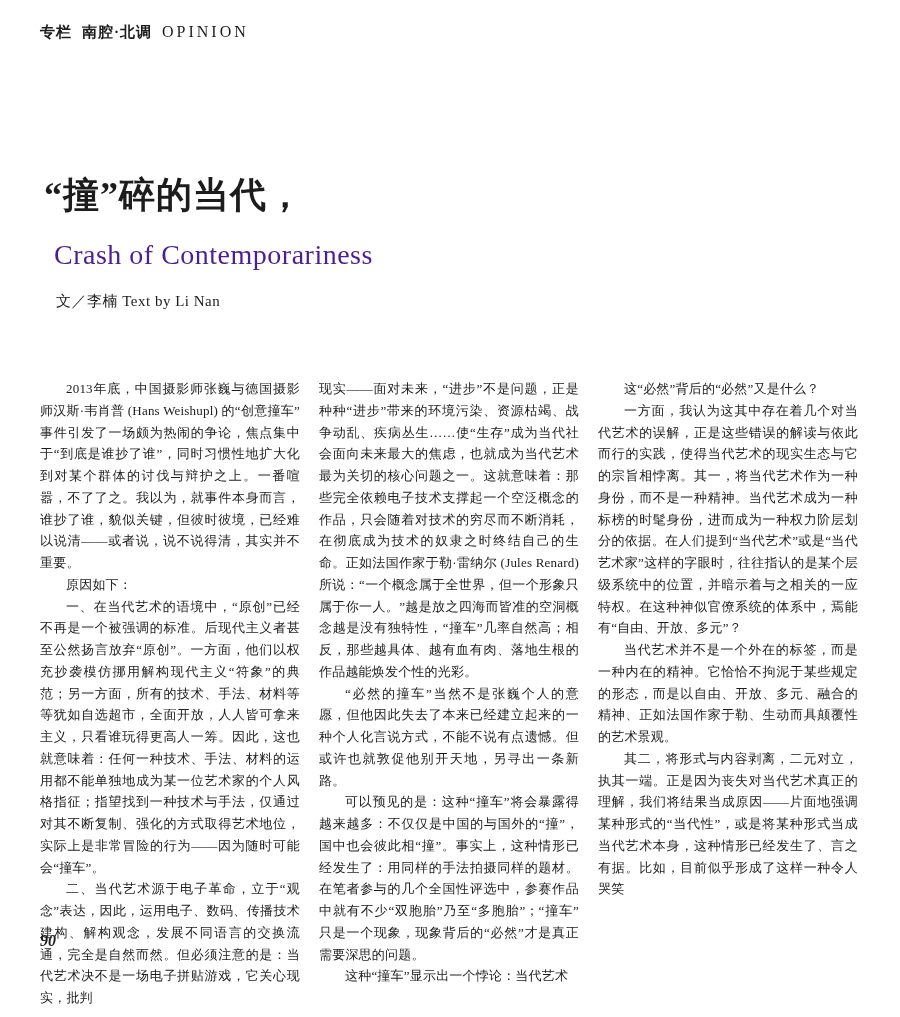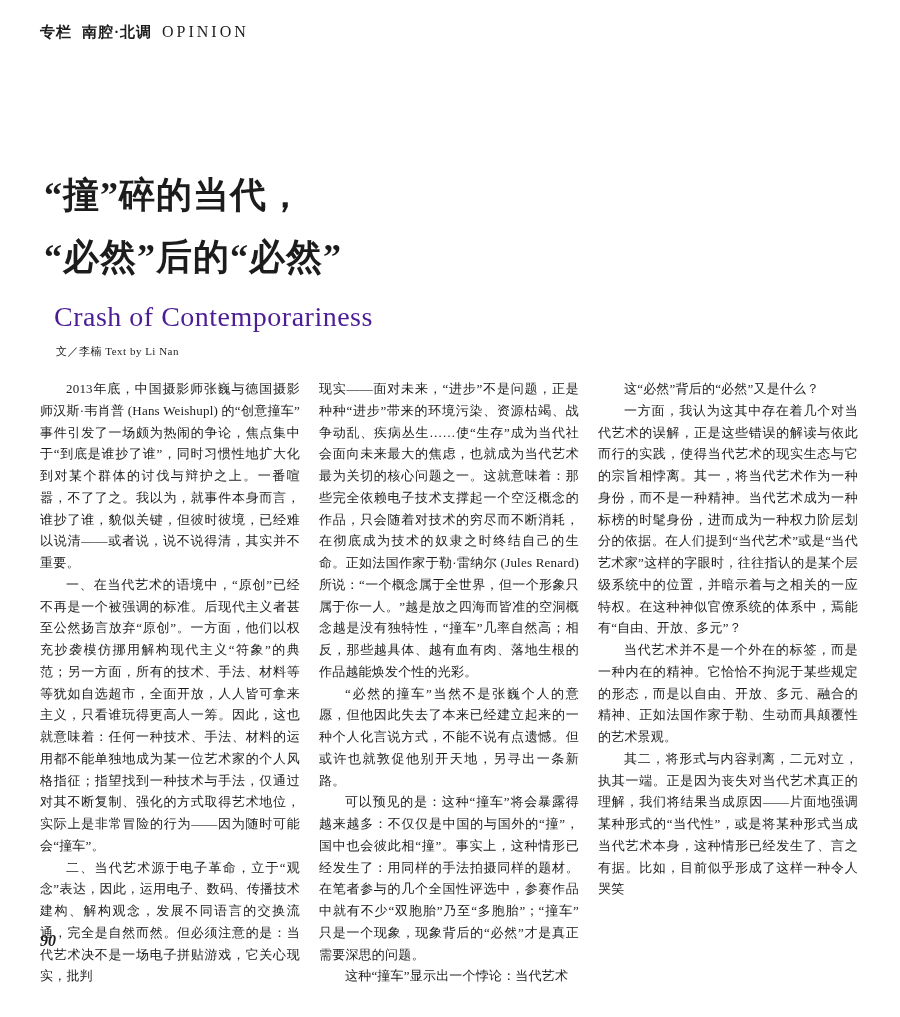--- a/index.html
+++ b/index.html
@@ -46,23 +46,23 @@
   .subtitle {
     margin-top: 14px;
     margin-left: 10px;
     font-size: 28px;
     line-height: 30px;
     letter-spacing: 0.5px;
     color: #4c1d95;
     white-space: nowrap;
   }
   .byline {
-    margin-top: 12px;
+    margin-top: 22px;
     margin-left: 12px;
-    font-size: 11px;
+    font-size: 15px;
     letter-spacing: 0.5px;
     white-space: nowrap;
   }
 
   
   .columns {
     position: absolute;
     left: 40px;
     top: 378px;
     width: 818px;
@@ -97,29 +97,29 @@
 <body>
 
 <div class="page">
 
   <div class="running-head">
     <span class="cjk">专栏</span><span class="cjk">南腔·北调</span><span class="en">OPINION</span>
   </div>
 
   <div class="title-block">
     <div class="title-line">“撞”碎的当代，</div>
-    <div class="title-line">“必然”后的“必然”</div>
     <div class="subtitle">Crash of Contemporariness</div>
     <div class="byline">文／李楠 Text by Li Nan</div>
   </div>
 
   <div class="columns">
 
     <div class="col">
       <p>2013年底，中国摄影师张巍与德国摄影师汉斯·韦肖普 (Hans Weishupl) 的“创意撞车”事件引发了一场颇为热闹的争论，焦点集中于“到底是谁抄了谁”，同时习惯性地扩大化到对某个群体的讨伐与辩护之上。一番喧嚣，不了了之。我以为，就事件本身而言，谁抄了谁，貌似关键，但彼时彼境，已经难以说清——或者说，说不说得清，其实并不重要。</p>
+      <p>原因如下：</p>
       <p>一、在当代艺术的语境中，“原创”已经不再是一个被强调的标准。后现代主义者甚至公然扬言放弃“原创”。一方面，他们以权充抄袭模仿挪用解构现代主义“符象”的典范；另一方面，所有的技术、手法、材料等等犹如自选超市，全面开放，人人皆可拿来主义，只看谁玩得更高人一筹。因此，这也就意味着：任何一种技术、手法、材料的运用都不能单独地成为某一位艺术家的个人风格指征；指望找到一种技术与手法，仅通过对其不断复制、强化的方式取得艺术地位，实际上是非常冒险的行为——因为随时可能会“撞车”。</p>
       <p>二、当代艺术源于电子革命，立于“观念”表达，因此，运用电子、数码、传播技术建构、解构观念，发展不同语言的交换流通，完全是自然而然。但必须注意的是：当代艺术决不是一场电子拼贴游戏，它关心现实，批判</p>
     </div>
 
     <div class="col">
       <p class="cont">现实——面对未来，“进步”不是问题，正是种种“进步”带来的环境污染、资源枯竭、战争动乱、疾病丛生……使“生存”成为当代社会面向未来最大的焦虑，也就成为当代艺术最为关切的核心问题之一。这就意味着：那些完全依赖电子技术支撑起一个空泛概念的作品，只会随着对技术的穷尽而不断消耗，在彻底成为技术的奴隶之时终结自己的生命。正如法国作家于勒·雷纳尔 (Jules Renard) 所说：“一个概念属于全世界，但一个形象只属于你一人。”越是放之四海而皆准的空洞概念越是没有独特性，“撞车”几率自然高；相反，那些越具体、越有血有肉、落地生根的作品越能焕发个性的光彩。</p>
       <p>“必然的撞车”当然不是张巍个人的意愿，但他因此失去了本来已经建立起来的一种个人化言说方式，不能不说有点遗憾。但或许也就敦促他别开天地，另寻出一条新路。</p>
       <p>可以预见的是：这种“撞车”将会暴露得越来越多：不仅仅是中国的与国外的“撞”，国中也会彼此相“撞”。事实上，这种情形已经发生了：用同样的手法拍摄同样的题材。在笔者参与的几个全国性评选中，参赛作品中就有不少“双胞胎”乃至“多胞胎”；“撞车”只是一个现象，现象背后的“必然”才是真正需要深思的问题。</p>
       <p>这种“撞车”显示出一个悖论：当代艺术</p>
     </div>

